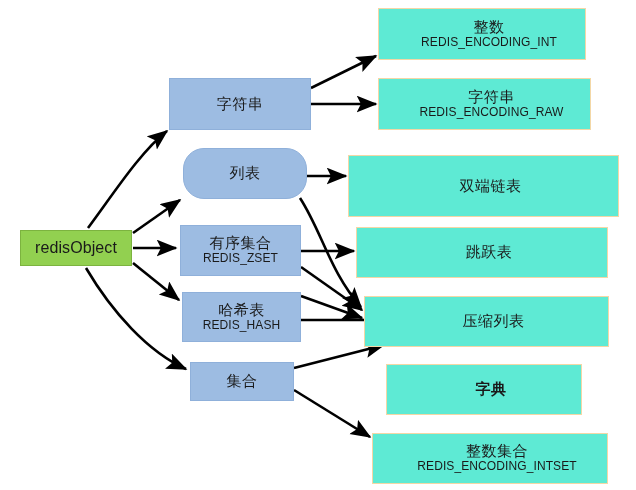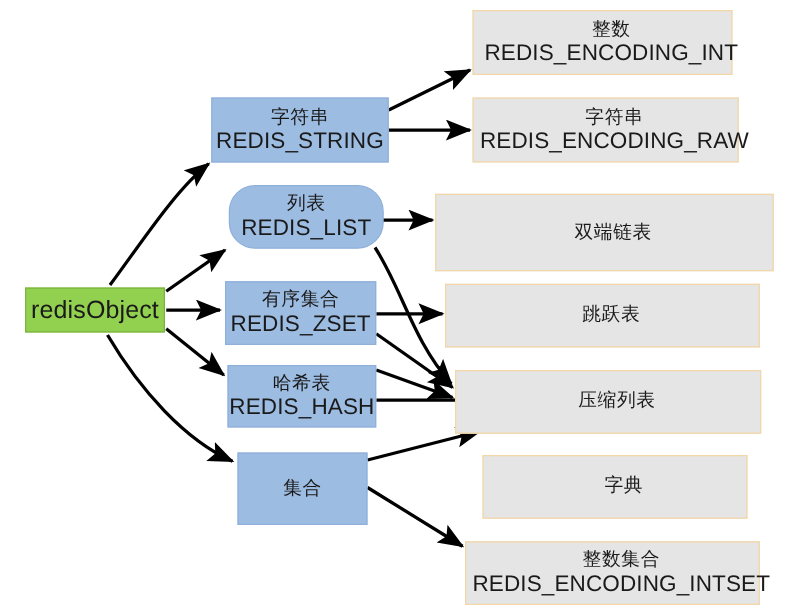--- a/index.html
+++ b/index.html
@@ -35,34 +35,34 @@
     text-align: center;
     line-height: 1.12;
     color: #1a1a1a;
     z-index: 2;
   }
   .node .zh {
     font-size: 15px;
     letter-spacing: 0.5px;
   }
   .node .en {
-    font-size: 18px;
+    font-size: 12px;
     letter-spacing: 0.1px;
   }
-  .node.root .en { font-size: 20px; }
+  .node.root .en { font-size: 16px; }
   .n-green {
     background: #92d050;
     border: 1px solid #7cb33f;
   }
   .n-blue {
     background: #9dbce2;
     border: 1px solid #8fb0da;
   }
   .n-orange {
-    background: #e5e5e5;
+    background: #5eead4;
     border: 1px solid #f3d7a6;
     padding-left: 14px;
   }
 </style>
 </head>
 <body>
 
 <div id="canvas">
 
   <svg id="edges" viewBox="0 0 636 490">
@@ -95,39 +95,37 @@
     </g>
   </svg>
 
   <div class="node root n-green" style="left:20px; top:230px; width:112px; height:36px;">
 
     <div class="en">redisObject</div>
   </div>
 
   <div class="node n-blue" style="left:169px; top:78px; width:142px; height:52px;">
     <div class="zh">字符串</div>
-    <div class="en">REDIS_STRING</div>
   </div>
 
   <div class="node n-blue" style="left:183px; top:148px; width:124px; height:51px;border-radius:21px;">
     <div class="zh">列表</div>
-    <div class="en">REDIS_LIST</div>
   </div>
 
   <div class="node n-blue" style="left:182px; top:292px; width:119px; height:50px;">
     <div class="zh">哈希表</div>
     <div class="en">REDIS_HASH</div>
   </div>
 
   <div class="node n-blue" style="left:180px; top:225px; width:121px; height:51px;">
     <div class="zh">有序集合</div>
     <div class="en">REDIS_ZSET</div>
   </div>
 
-  <div class="node n-blue" style="left:190px; top:362px; width:104px; height:58px;">
+  <div class="node n-blue" style="left:190px; top:362px; width:104px; height:39px;">
     <div class="zh">集合</div>
   </div>
 
   <div class="node n-orange" style="left:378px; top:8px; width:208px; height:52px;">
     <div class="zh">整数</div>
     <div class="en">REDIS_ENCODING_INT</div>
   </div>
 
   <div class="node n-orange" style="left:378px; top:78px; width:213px; height:52px;">
     <div class="zh">字符串</div>
@@ -139,21 +137,21 @@
   </div>
 
   <div class="node n-orange" style="left:356px; top:227px; width:252px; height:51px;gap:48px;">
     <div class="zh">跳跃表</div>
   </div>
 
   <div class="node n-orange" style="left:364px; top:296px; width:245px; height:51px;">
     <div class="zh">压缩列表</div>
   </div>
 
-  <div class="node n-orange" style="left:386px; top:364px; width:212px; height:51px;">
+  <div class="node n-orange" style="left:386px; top:364px; width:196px; height:51px;font-weight:bold;">
     <div class="zh">字典</div>
   </div>
 
   <div class="node n-orange" style="left:372px; top:433px; width:236px; height:51px;">
     <div class="zh">整数集合</div>
     <div class="en">REDIS_ENCODING_INTSET</div>
   </div>
 
 </div>
 

